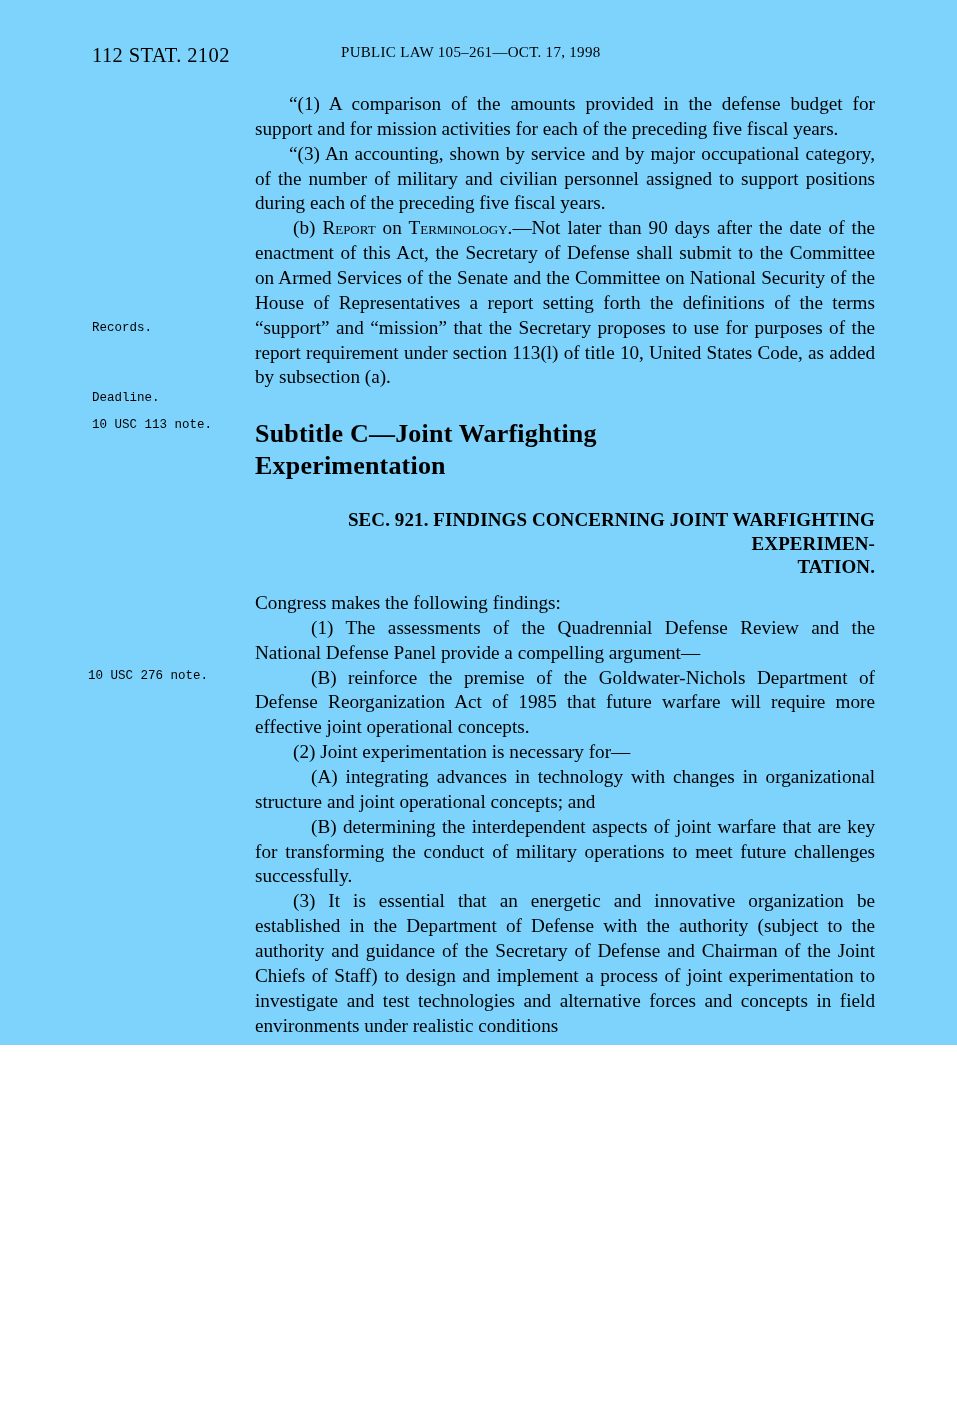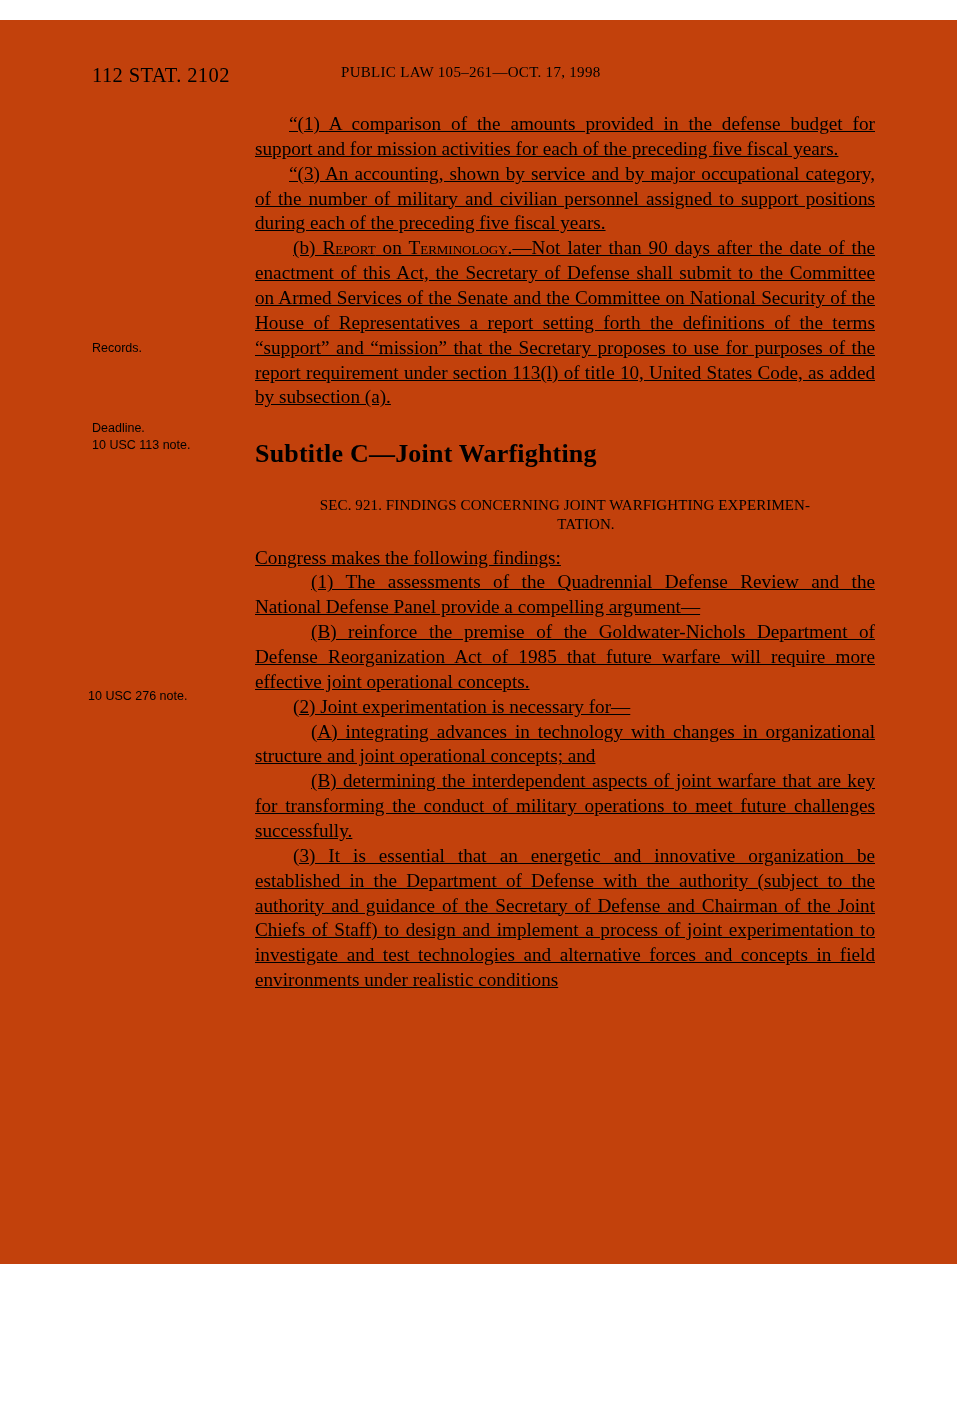--- a/index.html
+++ b/index.html
@@ -11,24 +11,23 @@
     width: 957px;
     height: 1425px;
     font-family: "Liberation Serif", serif;
     color: #000000;
     position: relative;
     overflow: hidden;
   }
   .page {
     position: relative;
     width: 957px;
-    height: 1244px;
-    background: #c2410c;
+    height: 1045px;
+    background: #7dd3fc;
     box-sizing: border-box;
-    margin-top: 20px;
   }
   
   .running-head {
     position: absolute;
     top: 44px;
     left: 0;
     width: 957px;
     height: 30px;
   }
   .stat-no {
@@ -50,43 +49,42 @@
   
   .sidenotes {
     position: absolute;
     left: 88px;
     top: 90px;
     width: 150px;
   }
   .sidenote {
     position: absolute;
     font-size: 12.5px;
-    font-family: Liberation Sans, sans-serif;
+    font-family: Liberation Mono, monospace;
     line-height: 1.28;
     white-space: nowrap;
   }
   .sn-records { top: 230px; left: 4px; }
-  .sn-deadline { top: 310px; left: 4px; }
+  .sn-deadline { top: 300px; left: 4px; }
   .sn-deadline-2 { top: 327px; left: 4px; }
   .sn-usc485 { top: 578px; left: 0px; }
 
   
   .body-col {
     position: absolute;
     left: 255px;
     top: 92px;
     width: 620px;
   }
   p {
     margin: 0;
     font-size: 19.2px;
     line-height: 1.295;
     text-align: justify;
     text-justify: inter-word;
-    text-decoration: underline;
   }
   p.ind {
     text-indent: 38px;
   }
   p.ind-q {
     text-indent: 34px;
   }
   p.ind-sub {
     text-indent: 56px;
   }
@@ -98,24 +96,24 @@
     text-align: left;
     font-weight: bold;
     font-size: 26px;
     line-height: 1.22;
     margin-top: 28px;
     margin-bottom: 4px;
     letter-spacing: 0.2px;
   }
   .sec-head {
     margin-top: 26px;
-    font-weight: normal;
-    font-size: 15px;
+    font-weight: bold;
+    font-size: 19px;
     line-height: 1.25;
-    text-align: center;
+    text-align: right;
     letter-spacing: 0.1px;
   }
   .sec-head .line2 {
     display: block;
     margin-left: 42px;
   }
   .after-head {
     margin-top: 12px;
   }
 </style>
@@ -138,20 +136,21 @@
 
   <div class="body-col">
 
     <p class="ind-q">“(1) A comparison of the amounts provided in the defense budget for support and for mission activities for each of the preceding five fiscal years.</p>
     <p class="ind-q">“(3) An accounting, shown by service and by major occupational category, of the number of military and civilian personnel assigned to support positions during each of the preceding five fiscal years.</p>
 
     <p class="ind"><span>(b) R</span><span class="sc">eport</span><span> on T</span><span class="sc">erminology</span><span>.—Not later than 90 days after the date of the enactment of this Act, the Secretary of Defense shall submit to the Committee on Armed Services of the Senate and the Committee on National Security of the House of Representatives a report setting forth the definitions of the terms “support” and “mission” that the Secretary proposes to use for purposes of the report requirement under section 113(l) of title 10, United States Code, as added by subsection (a).</span></p>
 
     <div class="subtitle">
       <div>Subtitle C—Joint Warfighting</div>
+      <div>Experimentation</div>
     </div>
 
     <div class="sec-head">
       <span>SEC. 921. FINDINGS CONCERNING JOINT WARFIGHTING EXPERIMEN-</span>
       <span class="line2">TATION.</span>
     </div>
 
     <p class="after-head">Congress makes the following findings:</p>
     <p class="ind-sub">(1) The assessments of the Quadrennial Defense Review and the National Defense Panel provide a compelling argument—</p>
     <p class="ind-sub">(B) reinforce the premise of the Goldwater-Nichols Department of Defense Reorganization Act of 1985 that future warfare will require more effective joint operational concepts.</p>

